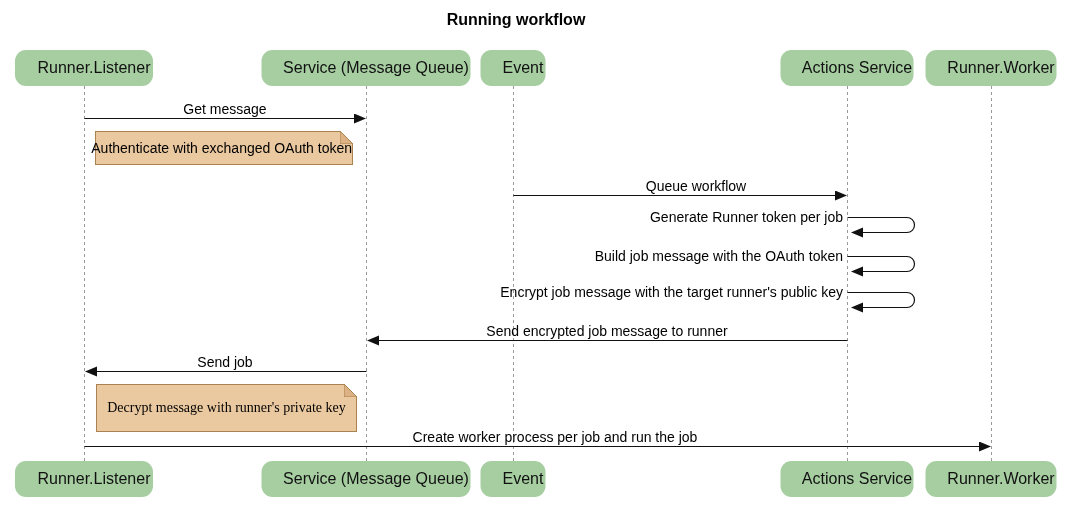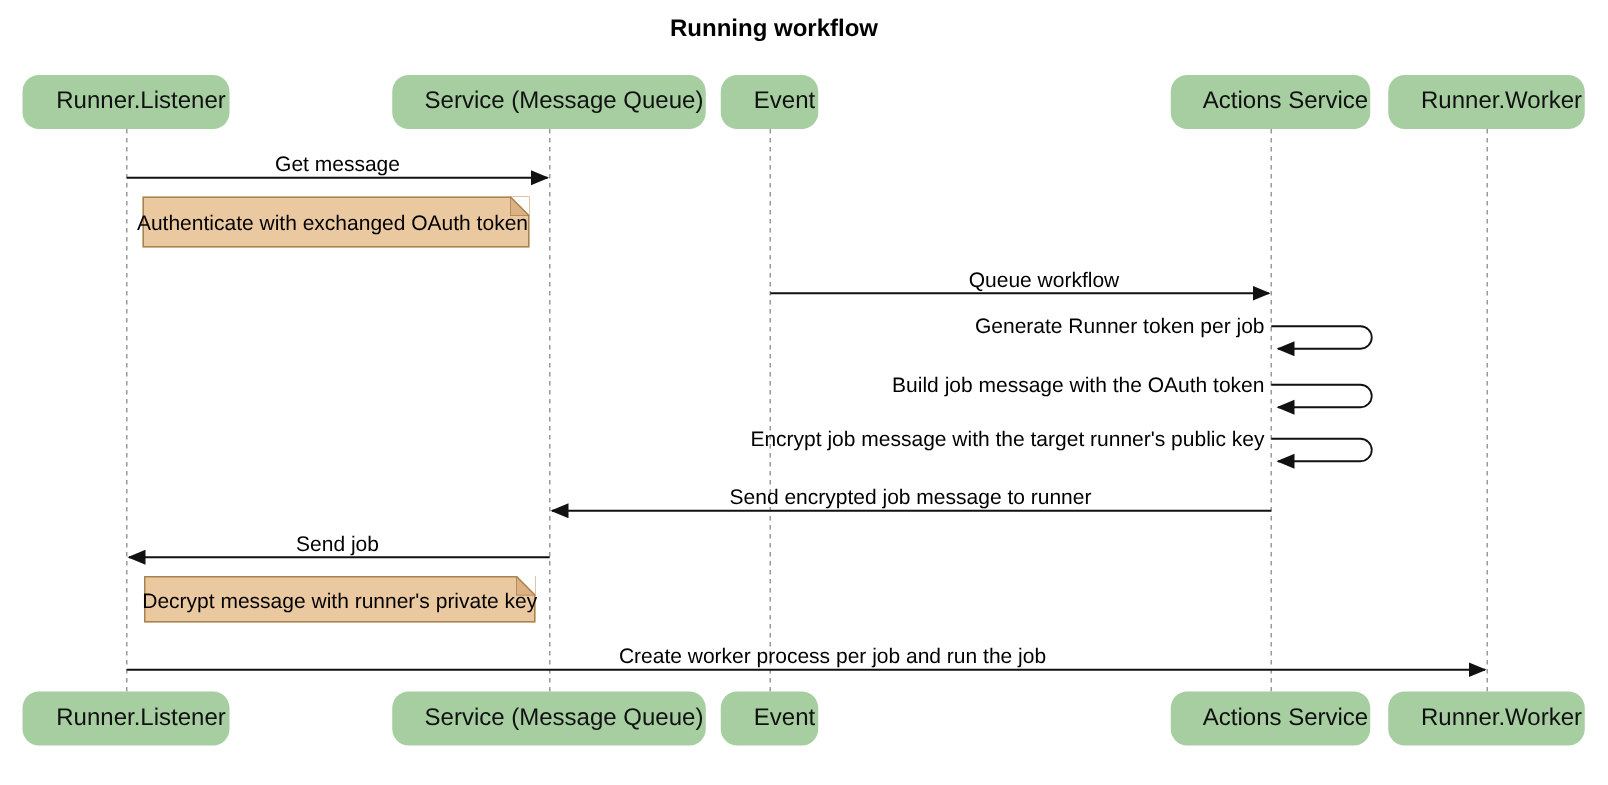--- a/index.html
+++ b/index.html
@@ -106,21 +106,21 @@
   <div class="msg-label centered" style="left:225px;top:354px;">Send job</div>
   <div class="msg-label centered" style="left:555px;top:429px;">Create worker process per job and run the job</div>
 
   <div class="note" style="left:95px;top:131px;width:258px;height:34px;justify-content:flex-end;">
     <svg class="fold" width="13" height="13" viewBox="0 0 13 13">
       <path d="M0,0 H13 V13 Z" fill="#ffffff"></path>
       <path d="M0,0 L13,13 H0 Z" fill="var(--note-fold)" stroke="var(--note-border)" stroke-width="1"></path>
     </svg>
     <span>Authenticate with exchanged OAuth token</span>
   </div>
-  <div class="note" style="left:96px;top:384px;width:261px;height:31px;">
+  <div class="note" style="left:96px;top:384px;width:261px;height:48px;font-family:Liberation Serif, serif;">
     <svg class="fold" width="13" height="13" viewBox="0 0 13 13">
       <path d="M0,0 H13 V13 Z" fill="#ffffff"></path>
       <path d="M0,0 L13,13 H0 Z" fill="var(--note-fold)" stroke="var(--note-border)" stroke-width="1"></path>
     </svg>
     <span>Decrypt message with runner's private key</span>
   </div>
 
 </div>
 
 </body></html>

